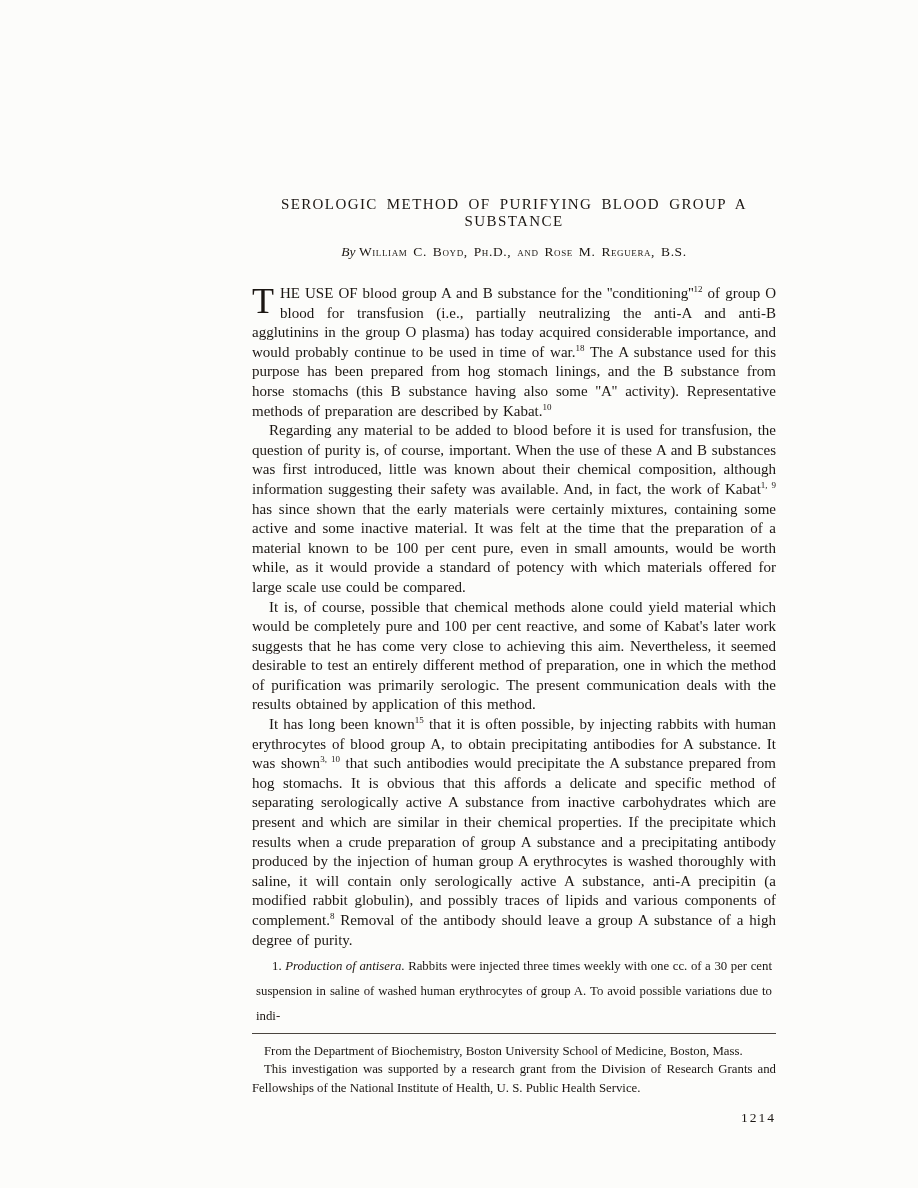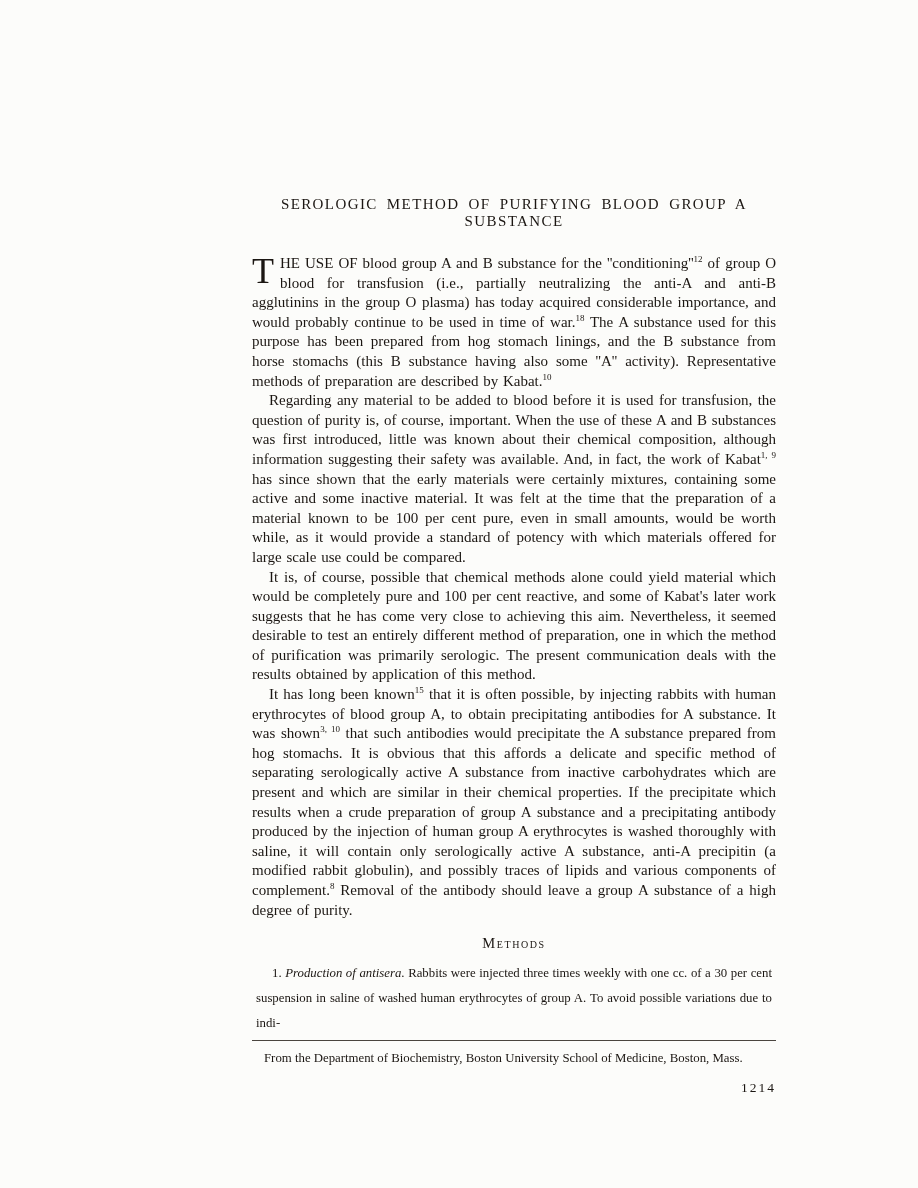--- a/index.html
+++ b/index.html
@@ -83,32 +83,37 @@
   }
 </style>
 </head>
 <body>
 
 <div class="page">
   <div class="column">
 
     <h1 class="title">SEROLOGIC METHOD OF PURIFYING BLOOD GROUP A SUBSTANCE</h1>
 
+    <div class="byline">
+      <span class="by">By</span>
+      <span> </span>
+      <span class="authors">William C. Boyd, Ph.D., and Rose M. Reguera, B.S.</span>
+    </div>
 
     <div class="body-text">
       <p><span class="dropcap">T</span><span>HE USE OF blood group A and B substance for the ''conditioning''<sup>12</sup> of group O blood for transfusion (i.e., partially neutralizing the anti-A and anti-B agglutinins in the group O plasma) has today acquired considerable importance, and would probably continue to be used in time of war.<sup>18</sup> The A substance used for this purpose has been prepared from hog stomach linings, and the B substance from horse stomachs (this B substance having also some ''A'' activity). Representative methods of preparation are described by Kabat.<sup>10</sup></span></p>
       <p class="indent">Regarding any material to be added to blood before it is used for transfusion, the question of purity is, of course, important. When the use of these A and B substances was first introduced, little was known about their chemical composition, although information suggesting their safety was available. And, in fact, the work of Kabat<sup>1, 9</sup> has since shown that the early materials were certainly mixtures, containing some active and some inactive material. It was felt at the time that the preparation of a material known to be 100 per cent pure, even in small amounts, would be worth while, as it would provide a standard of potency with which materials offered for large scale use could be compared.</p>
       <p class="indent">It is, of course, possible that chemical methods alone could yield material which would be completely pure and 100 per cent reactive, and some of Kabat's later work suggests that he has come very close to achieving this aim. Nevertheless, it seemed desirable to test an entirely different method of preparation, one in which the method of purification was primarily serologic. The present communication deals with the results obtained by application of this method.</p>
       <p class="indent">It has long been known<sup>15</sup> that it is often possible, by injecting rabbits with human erythrocytes of blood group A, to obtain precipitating antibodies for A substance. It was shown<sup>3, 10</sup> that such antibodies would precipitate the A substance prepared from hog stomachs. It is obvious that this affords a delicate and specific method of separating serologically active A substance from inactive carbohydrates which are present and which are similar in their chemical properties. If the precipitate which results when a crude preparation of group A substance and a precipitating antibody produced by the injection of human group A erythrocytes is washed thoroughly with saline, it will contain only serologically active A substance, anti-A precipitin (a modified rabbit globulin), and possibly traces of lipids and various components of complement.<sup>8</sup> Removal of the antibody should leave a group A substance of a high degree of purity.</p>
     </div>
 
-    <h2 class="methods-heading">Methods</h2>
 
     <p class="methods-para">1. <i>Production of antisera</i>. Rabbits were injected three times weekly with one cc. of a 30 per cent suspension in saline of washed human erythrocytes of group A. To avoid possible variations due to indi-</p>
 
     <div class="footnote-block">
       <p>From the Department of Biochemistry, Boston University School of Medicine, Boston, Mass.</p>
+      <p>This investigation was supported by a research grant from the Division of Research Grants and Fellowships of the National Institute of Health, U. S. Public Health Service.</p>
     </div>
 
     <div class="page-number">1214</div>
 
   </div>
 </div>
 
 </body></html>

